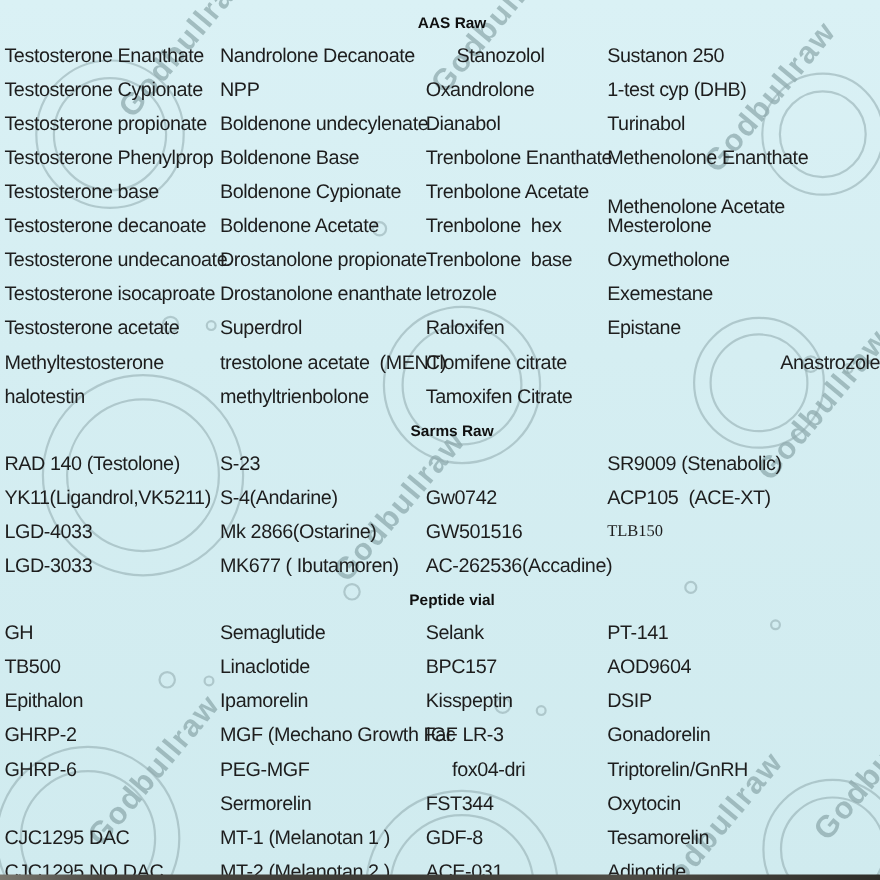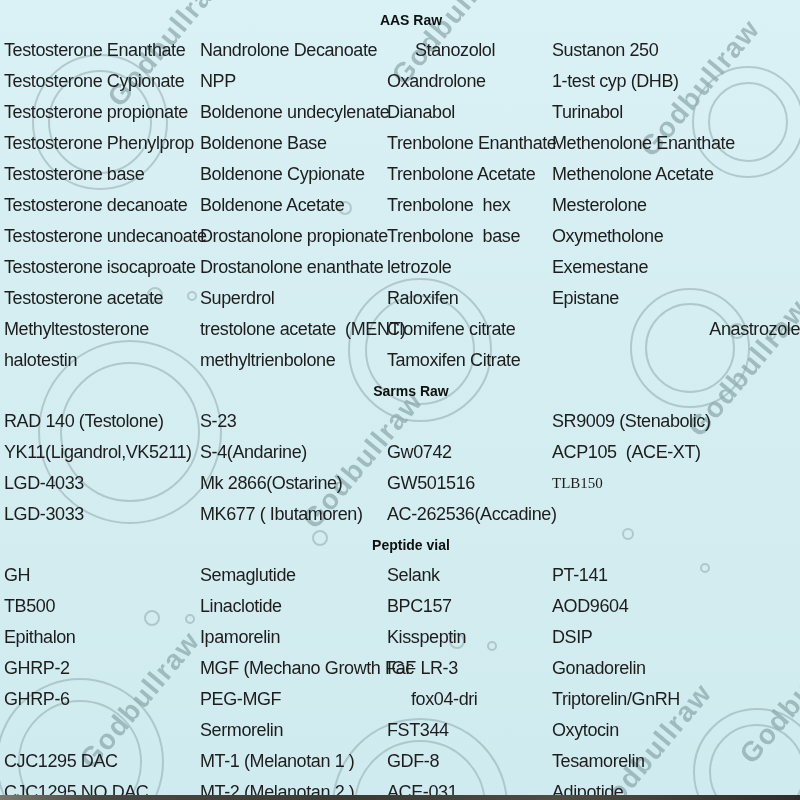--- a/index.html
+++ b/index.html
@@ -135,21 +135,21 @@
           <div class="cell" style="grid-area: 6 / 3;">Trenbolone  hex</div>
           <div class="cell" style="grid-area: 7 / 3;">Trenbolone  base</div>
           <div class="cell" style="grid-area: 8 / 3;">letrozole</div>
           <div class="cell" style="grid-area: 9 / 3;">Raloxifen</div>
           <div class="cell" style="grid-area: 10 / 3;">Clomifene citrate</div>
           <div class="cell" style="grid-area: 11 / 3;">Tamoxifen Citrate</div>
           <div class="cell" style="grid-area: 1 / 4;">Sustanon 250</div>
           <div class="cell" style="grid-area: 2 / 4;">1-test cyp (DHB)</div>
           <div class="cell" style="grid-area: 3 / 4;">Turinabol</div>
           <div class="cell" style="grid-area: 4 / 4;">Methenolone Enanthate</div>
-          <div class="cell" style="grid-area: 5 / 4;">Methenolone Acetate</div>
+          <div class="cell" style="grid-area: 5 / 4; margin-top: 14px;">Methenolone Acetate</div>
           <div class="cell" style="grid-area: 6 / 4;">Mesterolone</div>
           <div class="cell" style="grid-area: 7 / 4;">Oxymetholone</div>
           <div class="cell" style="grid-area: 8 / 4;">Exemestane</div>
           <div class="cell" style="grid-area: 9 / 4;">Epistane</div>
           <div class="cell" style="grid-area: 10 / 4; text-align: right;">Anastrozole</div>
           <div class="cell" style="grid-area: 11 / 4;"></div>
         </div>
     </section>
     <section>
       <h2 class="sec-title">Sarms Raw</h2>

